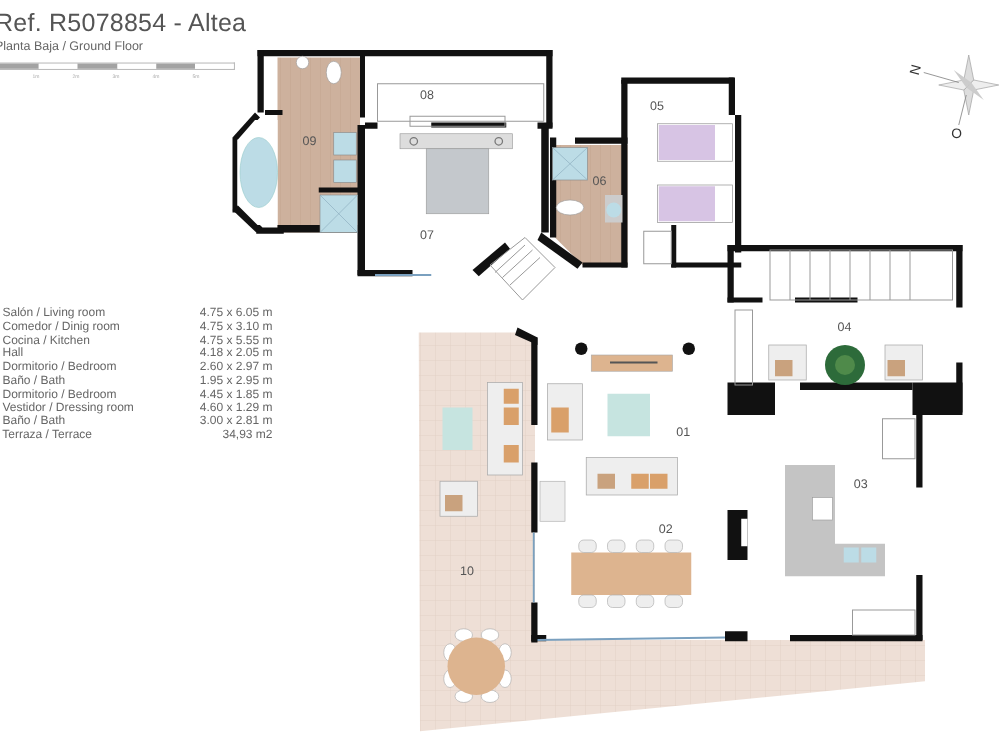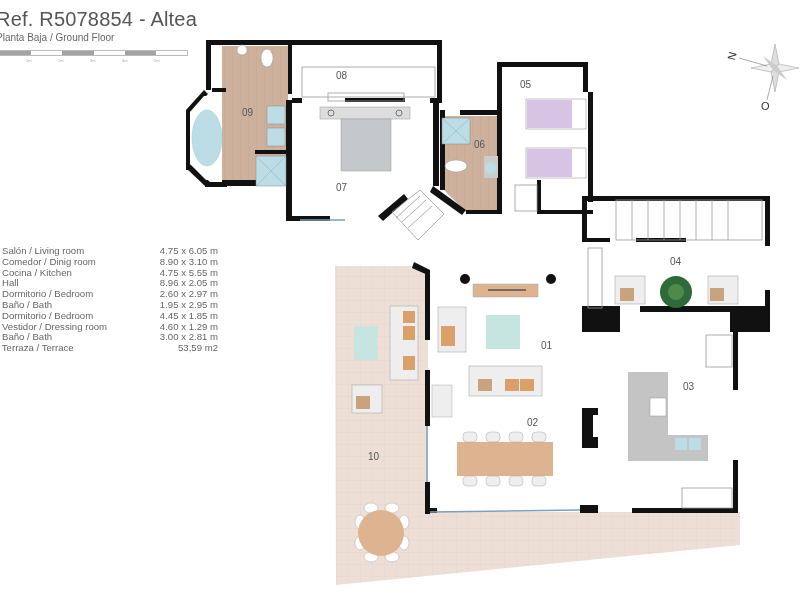--- a/index.html
+++ b/index.html
@@ -40,29 +40,29 @@
   <span style="left:154px">5m</span>
 </div>
 
 <div class="legend">
   <div class="row">
       <span>1 Salón / Living room</span>
       <span class="dim">4.75 x 6.05 m</span>
     </div>
   <div class="row">
       <span>2 Comedor / Dinig room</span>
-      <span class="dim">8.90 x 3.10 m</span>
+      <span class="dim">4.75 x 3.10 m</span>
     </div>
   <div class="row">
       <span>3 Cocina / Kitchen</span>
       <span class="dim">4.75 x 5.55 m</span>
     </div>
   <div class="row">
       <span>4 Hall</span>
-      <span class="dim">8.96 x 2.05 m</span>
+      <span class="dim">4.18 x 2.05 m</span>
     </div>
   <div class="row">
       <span>5 Dormitorio / Bedroom</span>
       <span class="dim">2.60 x 2.97 m</span>
     </div>
   <div class="row">
       <span>6 Baño / Bath</span>
       <span class="dim">1.95 x 2.95 m</span>
     </div>
   <div class="row">
@@ -72,21 +72,21 @@
   <div class="row">
       <span>8 Vestidor / Dressing room</span>
       <span class="dim">4.60 x 1.29 m</span>
     </div>
   <div class="row">
       <span>9 Baño / Bath</span>
       <span class="dim">3.00 x 2.81 m</span>
     </div>
   <div class="row">
       <span>0 Terraza / Terrace</span>
-      <span class="dim">53,59 m2</span>
+      <span class="dim">34,93 m2</span>
     </div>
 </div>
 
 <svg class="plan" width="800" height="600" viewBox="0 0 800 600">
   <defs>
     <pattern id="tiles" width="12" height="12" patternUnits="userSpaceOnUse">
       <rect width="12" height="12" fill="#eedfd6"></rect>
       <path d="M12 0 L0 0 0 12" fill="none" stroke="#e0cdc1" stroke-width="0.6"></path>
     </pattern>
     <pattern id="wood" width="8" height="8" patternUnits="userSpaceOnUse">

